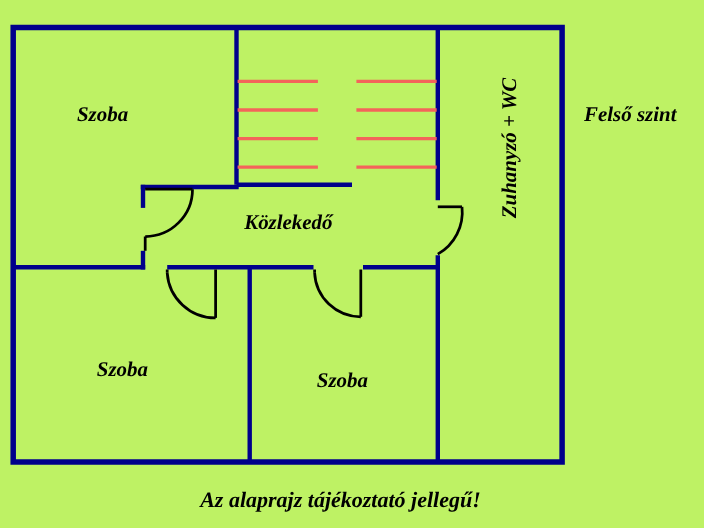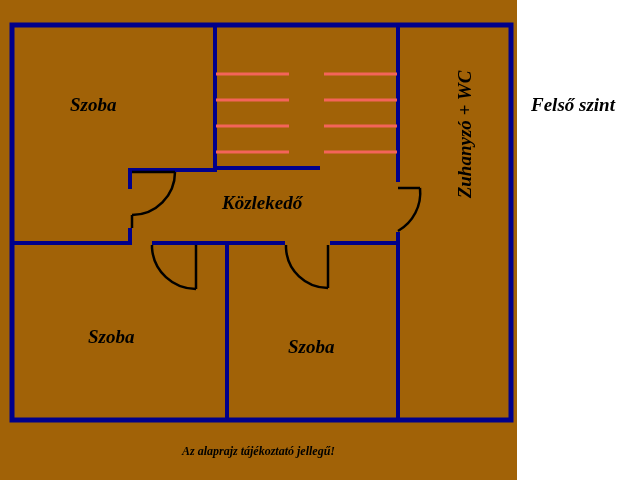--- a/index.html
+++ b/index.html
@@ -8,23 +8,23 @@
     background: #ffffff;
   }
   body {
     width: 640px;
     height: 480px;
     overflow: hidden;
     font-family: "Liberation Serif", "DejaVu Serif", serif;
   }
   #plan-root {
     position: relative;
-    width: 517px;
+    width: 640px;
     height: 480px;
-    background: #a16207;
+    background: #bef264;
   }
   #plan-svg {
     position: absolute;
     left: 0;
     top: 0;
     width: 640px;
     height: 480px;
   }
   .plan-label {
     position: absolute;
@@ -65,21 +65,21 @@
   }
   #label-felso-szint {
     left: 531px;
     top: 95px;
     font-size: 19px;
     text-align: right;
   }
   #label-caption {
     left: 182px;
     top: 445px;
-    font-size: 12px;
+    font-size: 20px;
   }
 </style>
 </head>
 <body>
 
 <div id="plan-root">
 
   <svg id="plan-svg" viewBox="0 0 640 480">
 
     <g fill="none" stroke="#00008b" stroke-width="5">

